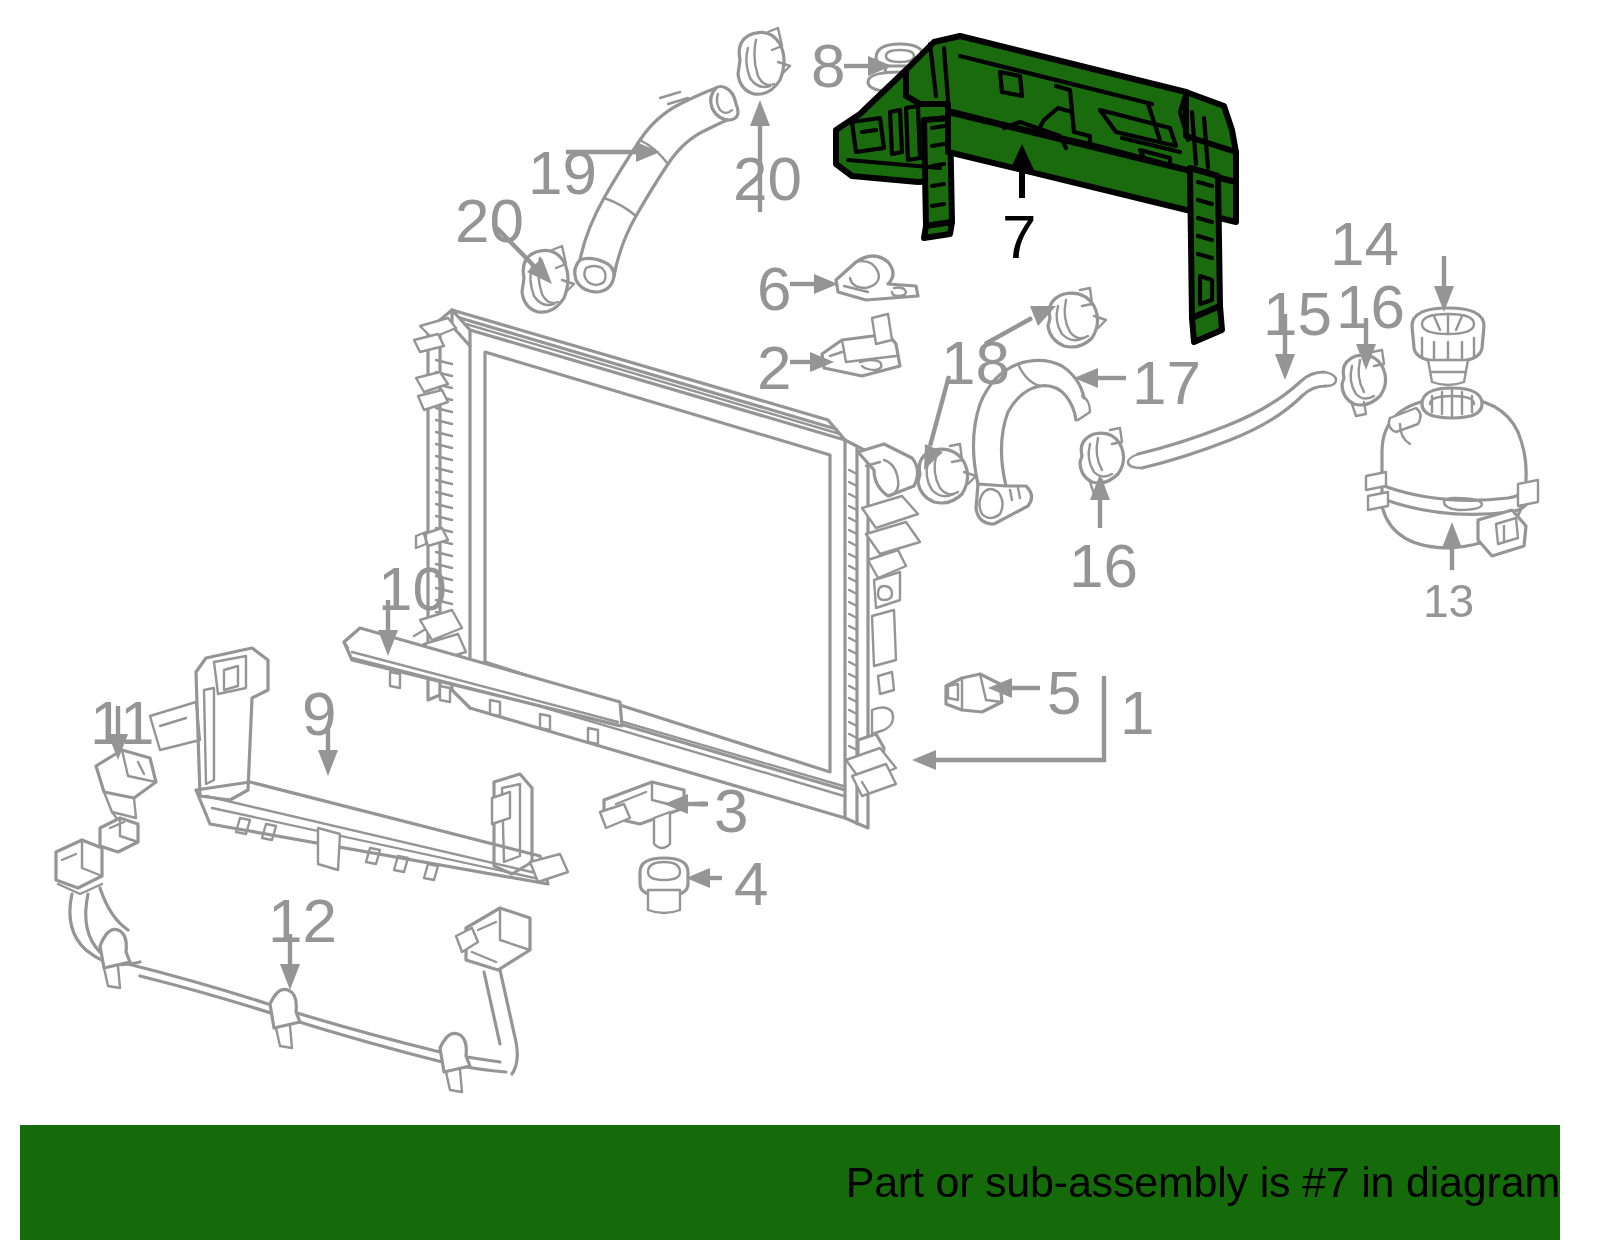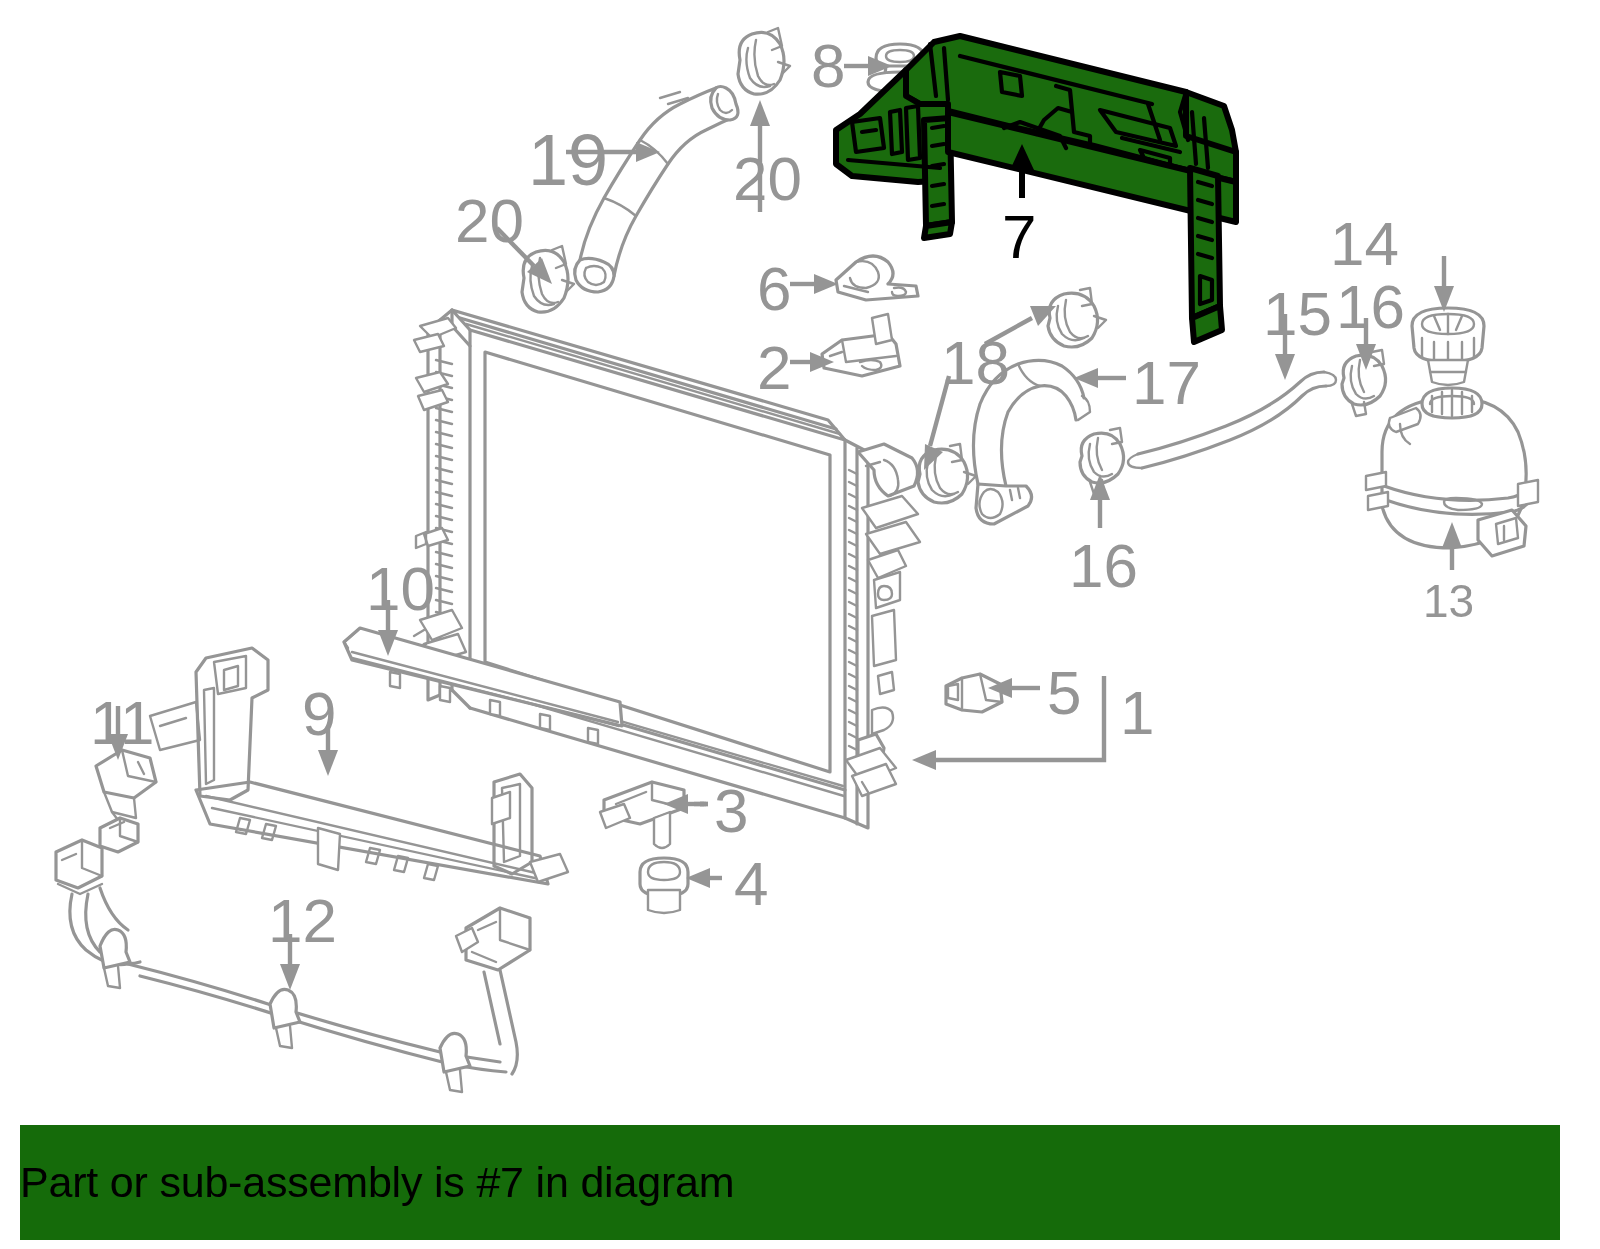--- a/index.html
+++ b/index.html
@@ -5,21 +5,21 @@
   html,body{margin:0;padding:0;background:#fff;}
   body{width:1600px;height:1249px;overflow:hidden;
        font-family:"Liberation Sans","DejaVu Sans",sans-serif;}
   #stage{position:relative;width:1600px;height:1249px;background:#ffffff;}
   #artwork{position:absolute;inset:0;}
   .num{position:absolute;font-family:"Liberation Sans","DejaVu Sans",sans-serif;
        color:#959595;line-height:1;user-select:none;}
   .num.hl{color:#000000;}
   #banner{position:absolute;left:20px;top:1125px;width:1540px;height:115px;
           background:#156B0A;display:flex;flex-direction:column;
-          align-items:flex-start;justify-content:center;}
+          align-items:flex-end;justify-content:center;}
   #banner div{color:#000;font-size:43px;line-height:1.14;letter-spacing:-0.2px;
               font-family:"Liberation Sans","DejaVu Sans",sans-serif;white-space:nowrap;}
 </style>
 </head>
 <body>
 
 <div id="stage">
 
   <svg id="artwork" viewBox="0 0 1600 1249" width="1600" height="1249" xmlns="http://www.w3.org/2000/svg">
     <defs>
@@ -466,31 +466,31 @@
 
   <div class="num" style="left:1120px;top:682px;font-size:62px;">1</div>
   <div class="num" style="left:757px;top:337px;font-size:62px;">2</div>
   <div class="num" style="left:714px;top:780px;font-size:62px;">3</div>
   <div class="num" style="left:734px;top:853px;font-size:62px;">4</div>
   <div class="num" style="left:1047px;top:662px;font-size:62px;">5</div>
   <div class="num" style="left:757px;top:258px;font-size:62px;">6</div>
   <div class="num hl" style="left:1002px;top:206px;font-size:62px;">7</div>
   <div class="num" style="left:811px;top:35px;font-size:62px;">8</div>
   <div class="num" style="left:302px;top:683px;font-size:62px;">9</div>
-  <div class="num" style="left:366px;top:558px;font-size:62px;">10</div>
+  <div class="num" style="left:378px;top:558px;font-size:62px;">10</div>
   <div class="num" style="left:90px;top:662px;font-size:62px;margin-top:30px;">11</div>
   <div class="num" style="left:268px;top:890px;font-size:62px;">12</div>
   <div class="num" style="left:1423px;top:578px;font-size:46px;">13</div>
   <div class="num" style="left:1330px;top:213px;font-size:62px;">14</div>
   <div class="num" style="left:1263px;top:271px;font-size:62px;margin-top:12px;">15</div>
   <div class="num" style="left:1336px;top:276px;font-size:62px;">16</div>
   <div class="num" style="left:1069px;top:535px;font-size:62px;">16</div>
   <div class="num" style="left:1132px;top:352px;font-size:62px;">17</div>
   <div class="num" style="left:941px;top:332px;font-size:62px;">18</div>
-  <div class="num" style="left:528px;top:124px;font-size:72px;">19</div>
+  <div class="num" style="left:528px;top:142px;font-size:62px;">19</div>
   <div class="num" style="left:733px;top:148px;font-size:62px;">20</div>
   <div class="num" style="left:455px;top:190px;font-size:62px;">20</div>
 
   <div id="banner">
     <div>Part or sub-assembly is #7 in diagram</div>
   </div>
 
 </div>
 
 </body></html>

